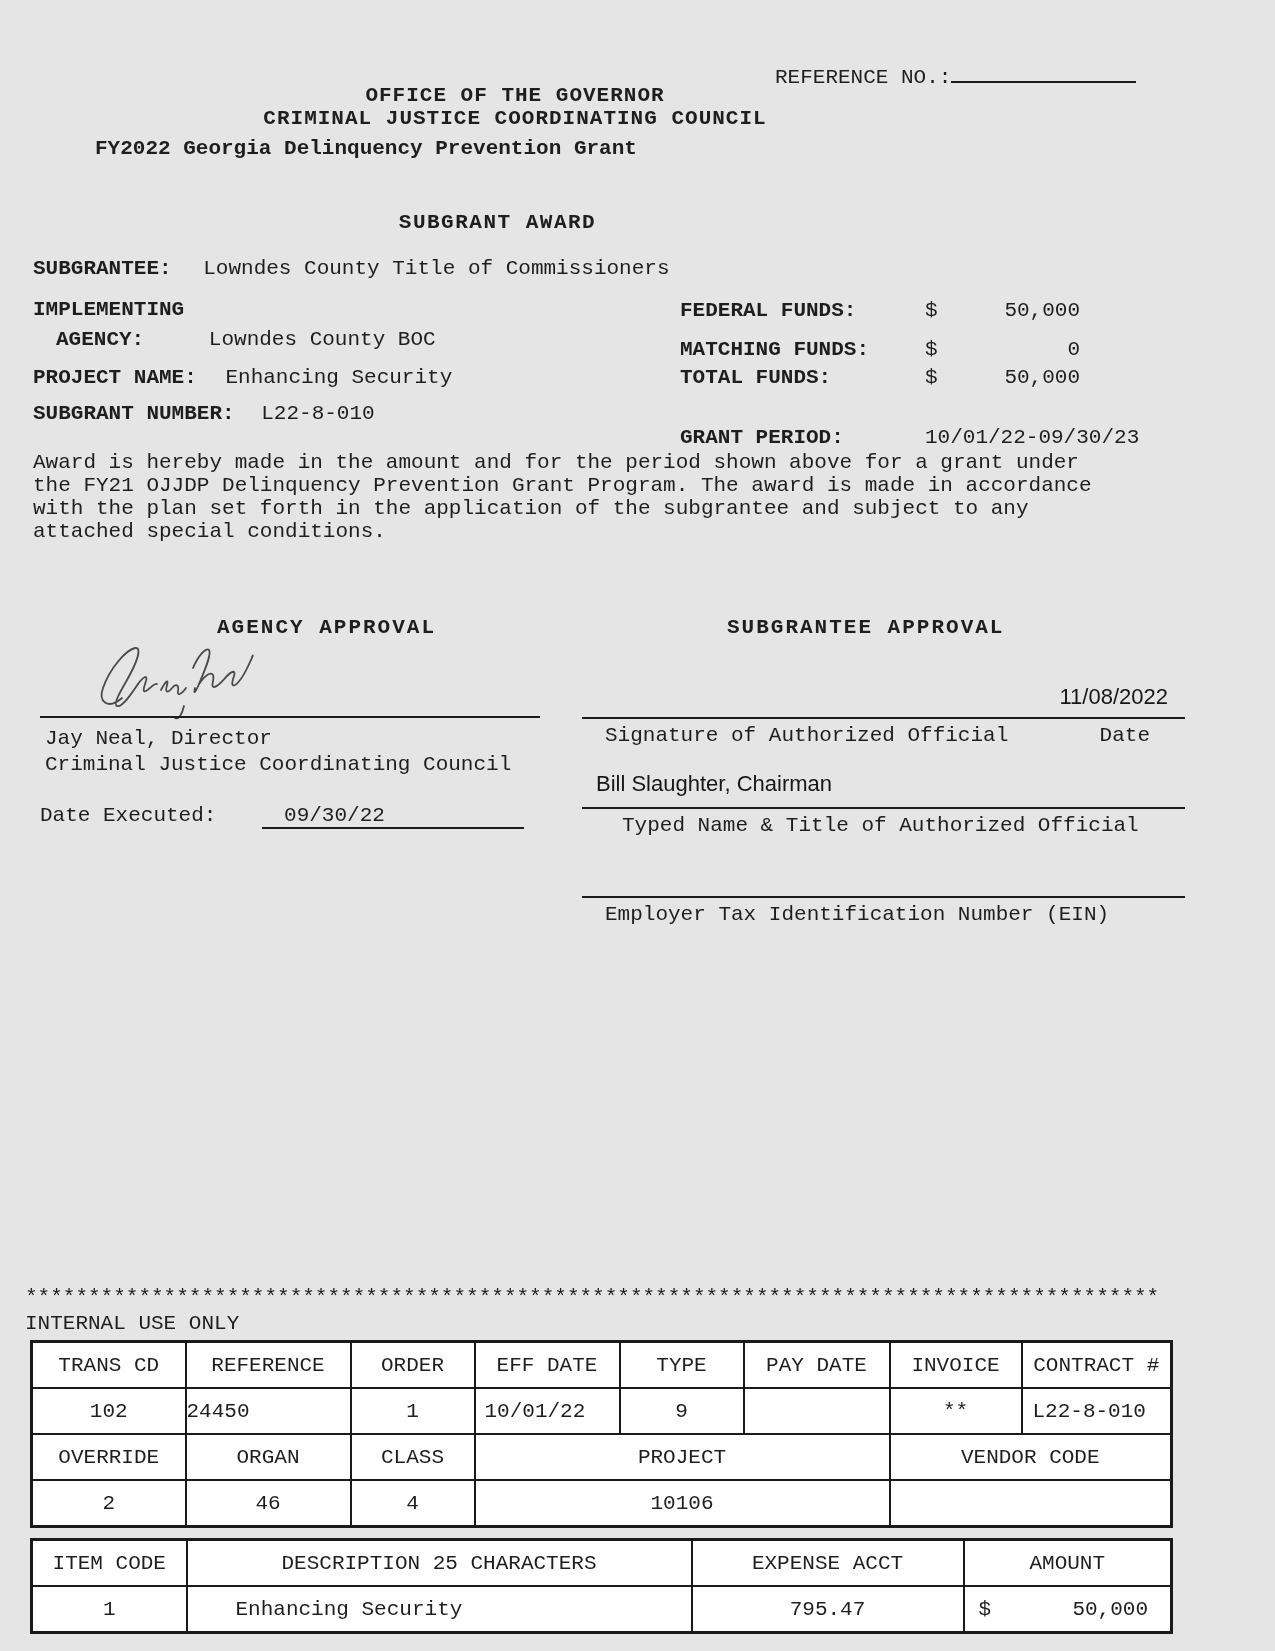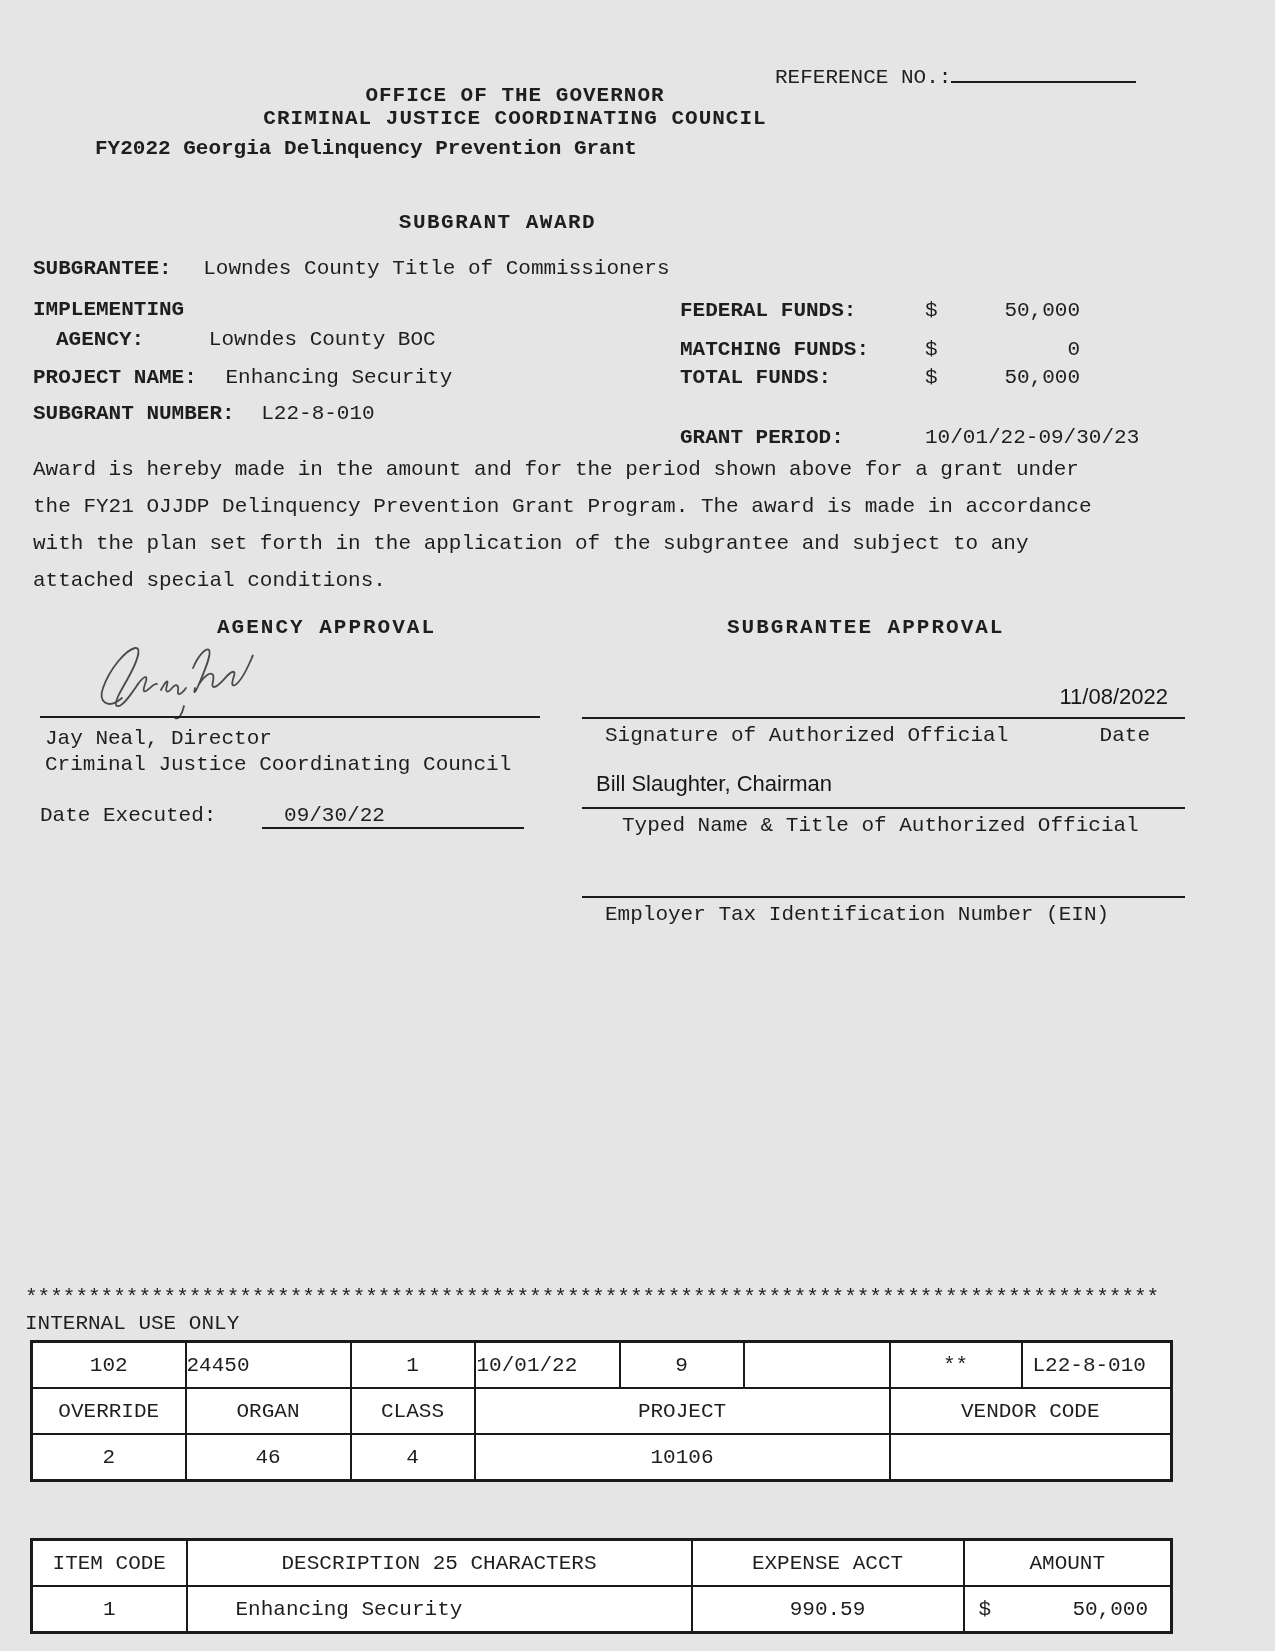--- a/index.html
+++ b/index.html
@@ -27,21 +27,21 @@
   .kv-label{font-weight:bold;}
   
   table.itable{border-collapse:collapse;table-layout:fixed;background:#fff;
     font-family:"Liberation Mono","DejaVu Sans Mono",monospace;font-size:21px;color:#1e1e1e;}
   table.itable td{border:2px solid #1a1a1a;height:44px;padding:0;vertical-align:middle;overflow:hidden;white-space:nowrap;}
   table.itable{border:3px solid #1a1a1a;}
   td.c{text-align:center;}
   td.l{text-align:left;padding-left:12px;}
   .amount-cell{display:flex;justify-content:space-between;padding:0 22px 0 14px;}
   .nowrap{white-space:nowrap;overflow:hidden;}
-  .para{line-height:37px;}
+  .para{line-height:23px;}
 </style>
 </head>
 <body>
 
 <div class="page">
 
   <div class="abs nowrap" style="top:62px;left:775px;">
     <span>REFERENCE NO.:</span><span class="uline" style="width:185px;height:19px;"></span>
   </div>
 
@@ -146,25 +146,35 @@
       <col style="width:154px">
         <col style="width:165px">
         <col style="width:124px">
         <col style="width:145px">
       <col style="width:124px">
         <col style="width:146px">
         <col style="width:132px">
         <col style="width:150px">
     </colgroup>
     <tbody>
+        <tr>
+      <td class="c">TRANS CD</td>
+      <td class="c">REFERENCE</td>
+      <td class="c">ORDER</td>
+      <td class="c">EFF DATE</td>
+      <td class="c">TYPE</td>
+      <td class="c">PAY DATE</td>
+      <td class="c">INVOICE</td>
+      <td class="c">CONTRACT #</td>
+    </tr>
     <tr>
       <td class="c">102</td>
       <td class="l">24450</td>
       <td class="c">1</td>
-      <td class="l" style="padding-left:1px;">10/01/22</td>
+      <td class="l" style="padding-left:9px;">10/01/22</td>
       <td class="c">9</td>
       <td class="c"></td>
       <td class="c">**</td>
       <td class="l" style="padding-left:10px;">L22-8-010</td>
     </tr>
     <tr>
       <td class="c">OVERRIDE</td>
       <td class="c">ORGAN</td>
       <td class="c">CLASS</td>
       <td class="c" colspan="3">PROJECT</td>
@@ -190,21 +200,21 @@
     <tbody>
         <tr>
       <td class="c">ITEM CODE</td>
       <td class="c">DESCRIPTION 25 CHARACTERS</td>
       <td class="c">EXPENSE ACCT</td>
       <td class="c">AMOUNT</td>
     </tr>
     <tr>
       <td class="c">1</td>
       <td class="l" style="padding-left:48px;">Enhancing Security</td>
-      <td class="c">990.59</td>
+      <td class="c">795.47</td>
       <td>
         <div class="amount-cell">
           <span>$</span>
           <span>50,000</span>
         </div>
       </td>
     </tr>
   </tbody>
     </table>
 

